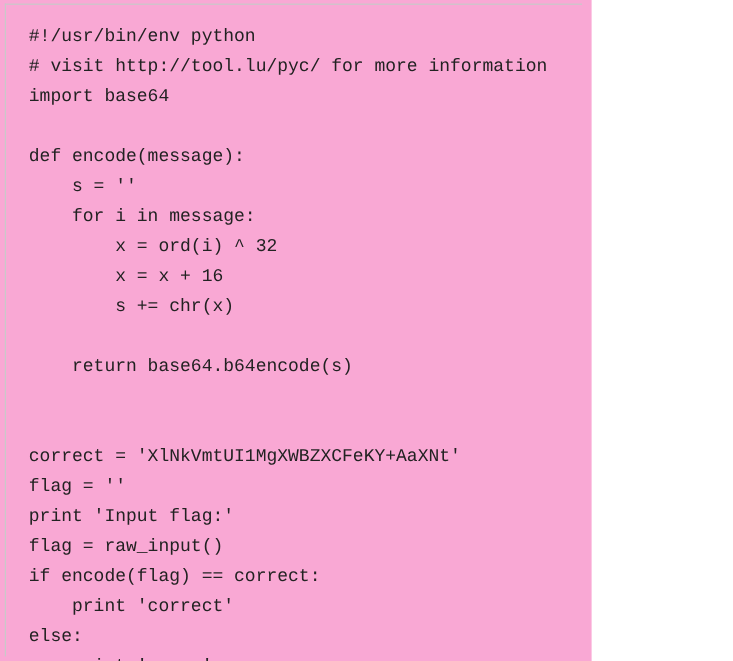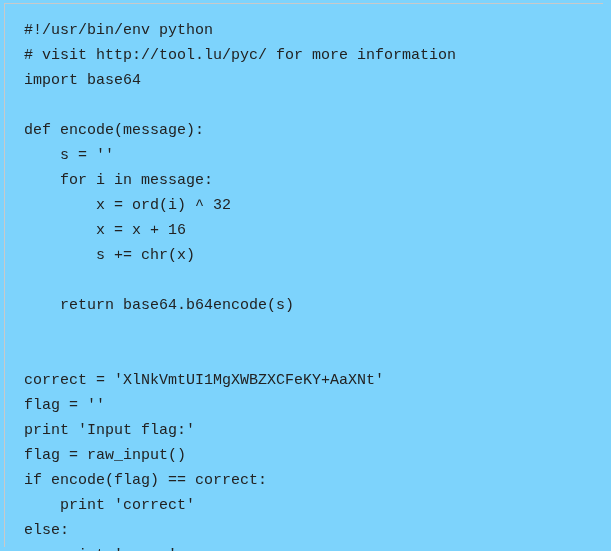--- a/index.html
+++ b/index.html
@@ -1,24 +1,24 @@
 <!DOCTYPE html>
 <html><head>
 <meta charset="utf-8">
 <style>
   html, body {
     margin: 0;
     padding: 0;
     background: #ffffff;
   }
   .canvas {
-    width: 611px;
+    width: 493px;
     height: 551px;
     position: relative;
-    background: #7dd3fc;
+    background: #f9a8d4;
     box-sizing: border-box;
   }
   .rule-top {
     position: absolute;
     left: 4px;
     right: 8px;
     top: 3px;
     height: 1px;
     background: #c9c9c9;
   }

